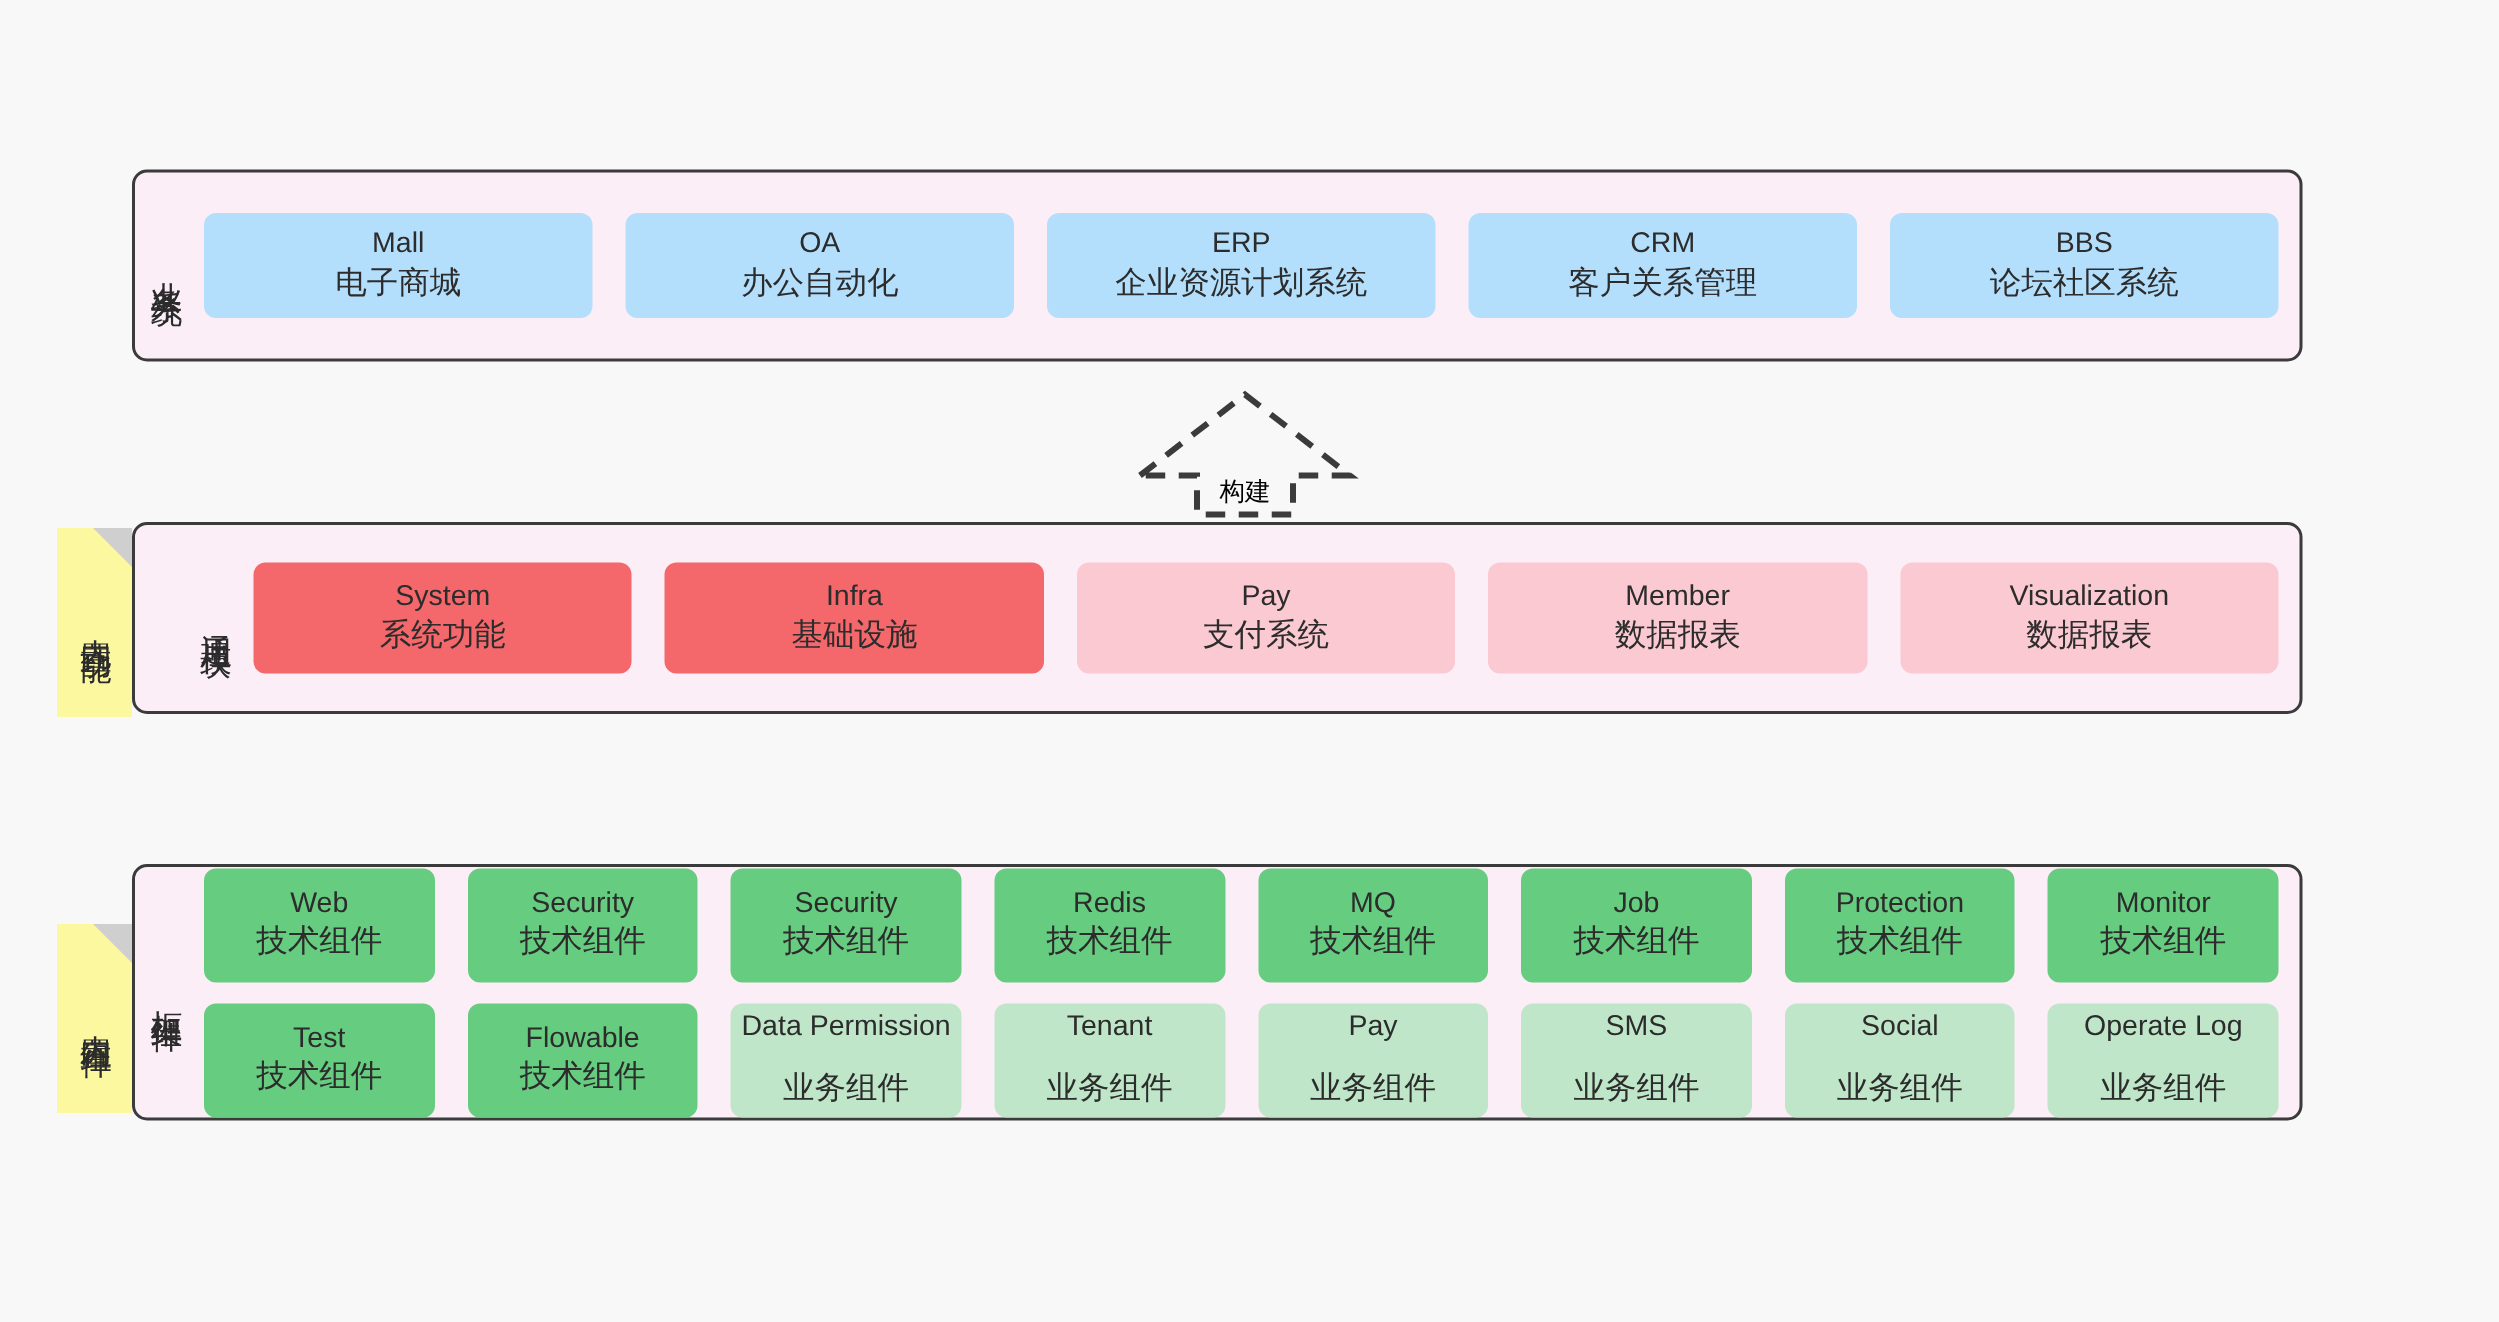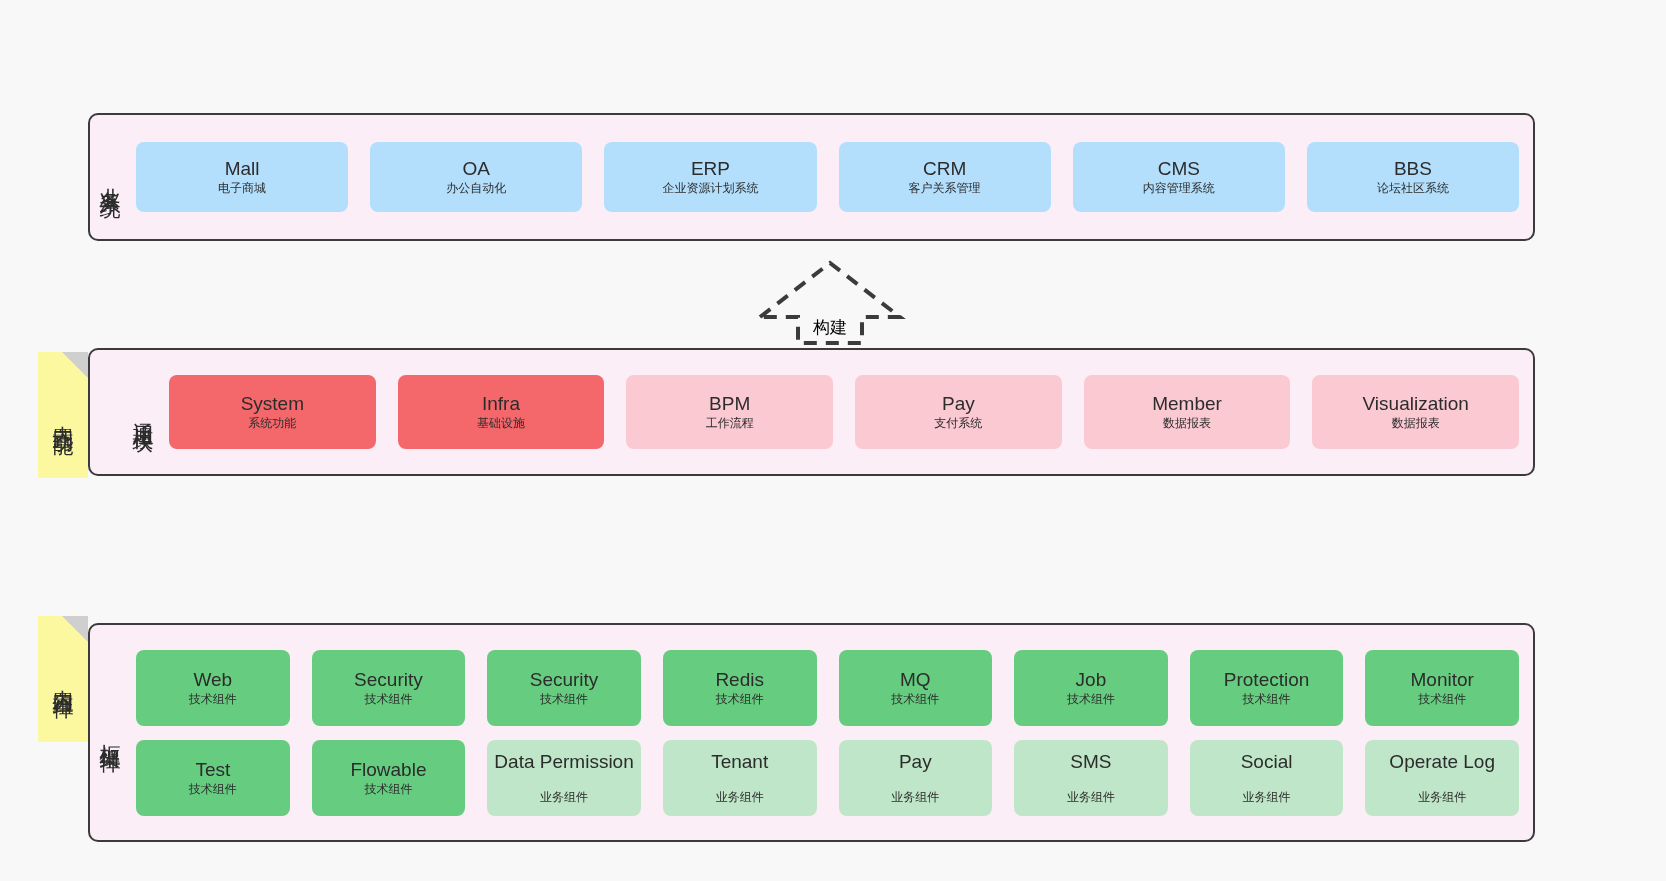--- a/index.html
+++ b/index.html
@@ -67,35 +67,35 @@
     text-align: center;
     line-height: 1.28;
     color: #2c2c2c;
     padding: 6px 4px;
   }
   .card .en {
     font-size: 19px;
     white-space: nowrap;
   }
   .card .cn {
-    font-size: 12px;
+    font-size: 21px;
     white-space: nowrap;
   }
   .card.wrap .en { white-space: normal; }
 
   .c-blue      { background: #b3dffc; }
   .c-red       { background: #f4676b; }
   .c-pink      { background: #fbc9d2; }
   .c-green     { background: #66cc7f; }
   .c-lgreen    { background: #bfe6c8; gap: 16px; }
 
   
   #layer-business { left: 88px;  top: 113px; width: 1447px; height: 128px; }
   #layer-common   { left: 88px;  top: 348px; width: 1447px; height: 128px; padding-left: 33px; }
-  #layer-frame    { left: 88px;  top: 576px; width: 1447px; height: 219px; margin-top: 47px; }
+  #layer-frame    { left: 88px;  top: 576px; width: 1447px; height: 171px; }
 
   #layer-business .card { height: 70px; }
   #layer-common   .card { height: 74px; }
   #layer-frame    .card { height: 76px; }
 
   
   .sticky {
     position: absolute;
     box-sizing: border-box;
     background: #fbf8a0;
@@ -159,24 +159,20 @@
           </div>
           <div class="card c-blue">
             <div class="en">ERP</div>
             <div class="cn">企业资源计划系统</div>
           </div>
           <div class="card c-blue">
             <div class="en">CRM</div>
             <div class="cn">客户关系管理</div>
           </div>
           <div class="card c-blue">
-            <div class="en">CMS</div>
-            <div class="cn">内容管理系统</div>
-          </div>
-          <div class="card c-blue">
             <div class="en">BBS</div>
             <div class="cn">论坛社区系统</div>
           </div>
         </div>
     </div>
   </div>
 
   <div class="arrow" id="arrow-build">
     <svg width="160" height="92" viewBox="0 0 160 92">
       <path d="M 10 62 L 80 8 L 150 62 L 112 62 L 112 88 L 48 88 L 48 62 Z" fill="none" stroke="#3b3b3b" stroke-width="4" stroke-dasharray="13 9" stroke-linejoin="miter"></path>
@@ -195,24 +191,20 @@
       <div class="row cols6" id="common-row">
           <div class="card c-red">
             <div class="en">System</div>
             <div class="cn">系统功能</div>
           </div>
           <div class="card c-red">
             <div class="en">Infra</div>
             <div class="cn">基础设施</div>
           </div>
           <div class="card c-pink">
-            <div class="en">BPM</div>
-            <div class="cn">工作流程</div>
-          </div>
-          <div class="card c-pink">
             <div class="en">Pay</div>
             <div class="cn">支付系统</div>
           </div>
           <div class="card c-pink">
             <div class="en">Member</div>
             <div class="cn">数据报表</div>
           </div>
           <div class="card c-pink">
             <div class="en">Visualization</div>
             <div class="cn">数据报表</div>

